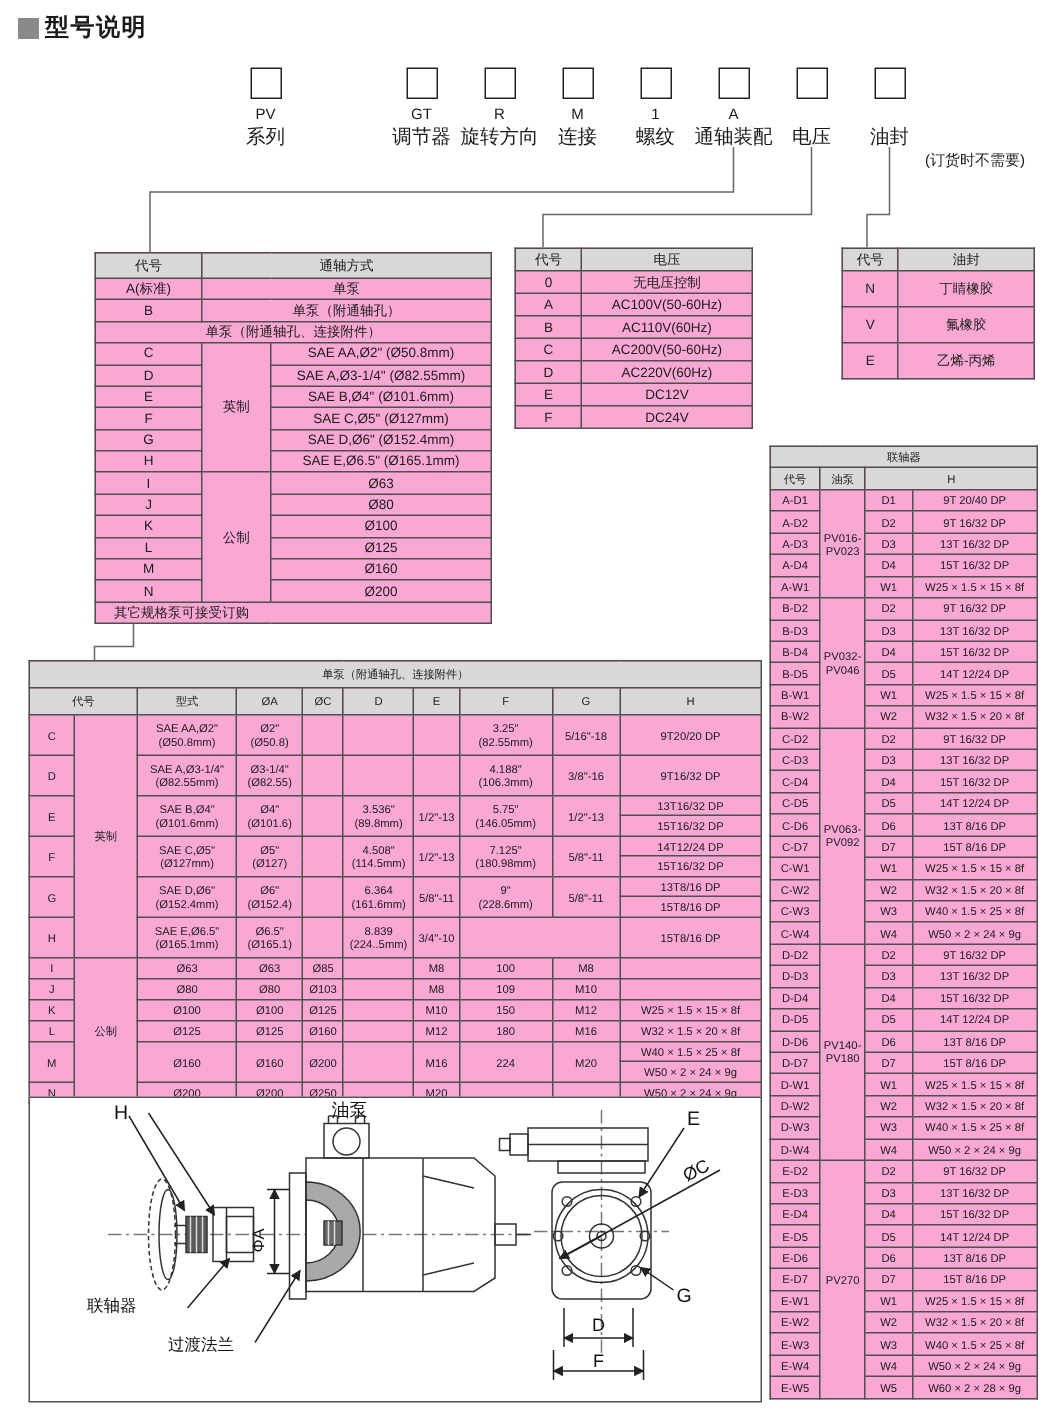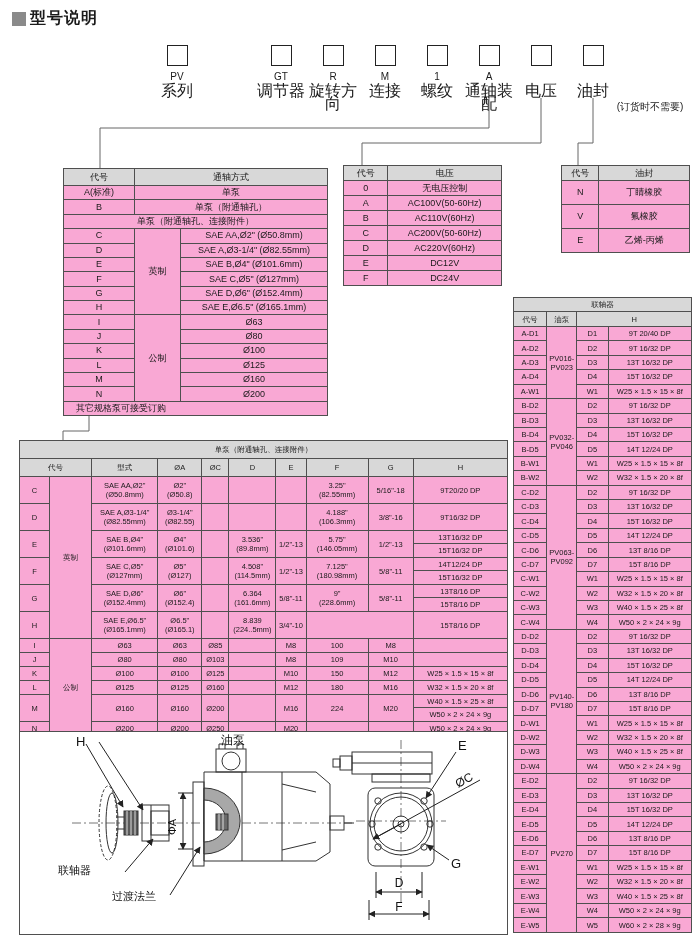--- a/index.html
+++ b/index.html
@@ -4,21 +4,21 @@
 <style>
   html,body{margin:0;padding:0;background:#fff;}
   .page{position:relative;width:700px;height:940px;background:#fff;overflow:hidden;
         font-family:"Liberation Sans","DejaVu Sans",sans-serif;color:#1a1a1a;padding-left:17px;}
   .heading{position:absolute;left:12px;top:8px;display:flex;align-items:center;gap:4px;}
   .sq{width:14px;height:14px;background:#8a8a8a;display:inline-block;}
   .heading-text{font-size:16px;font-weight:bold;letter-spacing:1px;}
   .codebox{position:absolute;top:45px;width:60px;text-align:center;}
   .cb-box{width:19px;height:19px;border:1.5px solid #222;margin:0 auto;background:#fff;}
   .cb-code{font-size:10px;height:14px;margin-top:4px;line-height:14px;}
-  .cb-lbl{font-size:16px;line-height:13px;}
+  .cb-lbl{font-size:13px;line-height:13px;}
   .cb-note{position:absolute;left:595px;top:100px;width:110px;text-align:center;font-size:10px;}
   svg.connectors{position:absolute;left:0;top:0;pointer-events:none;}
   table{border-collapse:collapse;table-layout:fixed;position:absolute;background:#f9a8d4;
         border:1px solid #333;}
   td,th{border:1px solid #4f4f4f;text-align:center;vertical-align:middle;padding:0 1px;
         white-space:pre-line;overflow:hidden;font-weight:normal;line-height:1.2;}
   th{background:#d8d8d8;}
   .al{text-align:left;padding-left:12px;}
   .t9{font-size:9px;}
   .t75{font-size:7.5px;}

